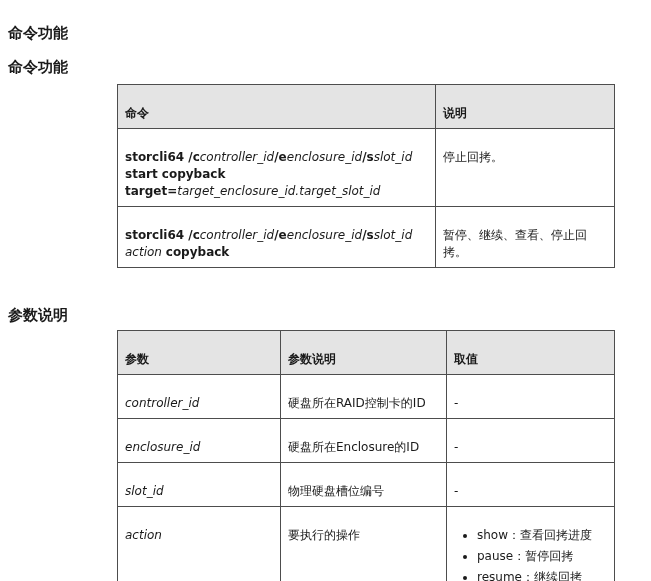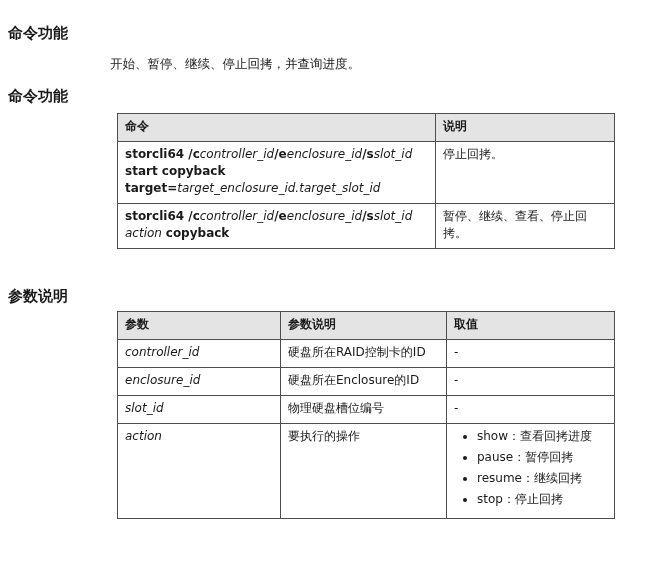--- a/index.html
+++ b/index.html
@@ -32,21 +32,21 @@
     table-layout: fixed;
     margin-left: 117px;
     border: 1.5px solid #4d4d4d;
   }
   #t-format { margin-top: 7px; width: 497px; }
   #t-params { margin-top: 5px; width: 497px; }
   th, td {
     border: 1px solid #4d4d4d;
     text-align: left;
     vertical-align: top;
-    padding: 4px 7px 6px 7px;
+    padding: 20px 7px 6px 7px;
     font-size: 12px;
     line-height: 17px;
     word-wrap: break-word;
   }
   th {
     background: #e4e4e4;
     font-weight: bold;
   }
   .b { font-weight: bold; }
   .i { font-style: italic; }
@@ -58,21 +58,20 @@
   }
   ul.value-list li { margin-bottom: 4px; margin-left: 7px; }
 </style>
 </head>
 <body>
 
 <div class="doc">
 
   <h2 class="heading" id="h-function">命令功能</h2>
 
-  <p class="body-text">开始、暂停、继续、停止回拷，并查询进度。</p>
 
   <h2 class="heading" id="h-format">命令功能</h2>
 
   <table id="t-format">
     <colgroup>
         <col style="width:318px">
         <col style="width:179px">
       </colgroup>
     <thead>
       <tr>

